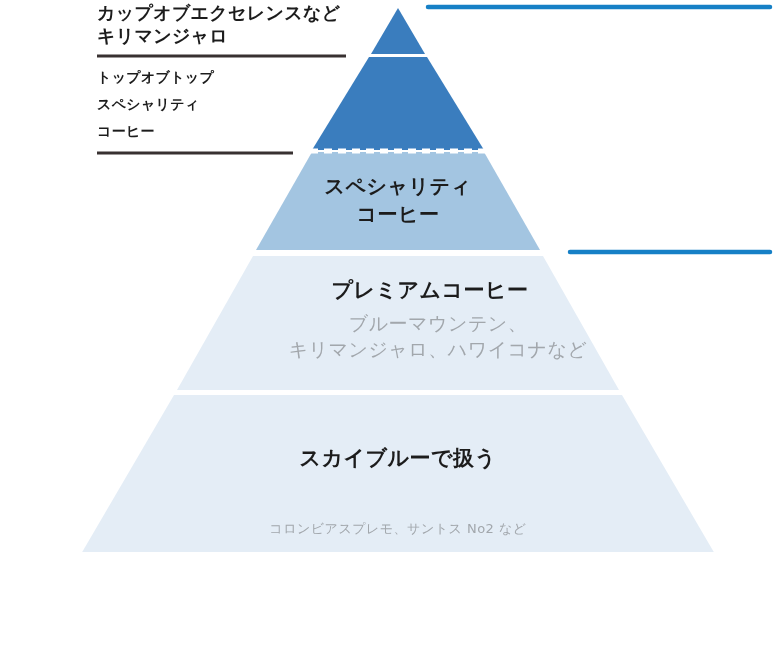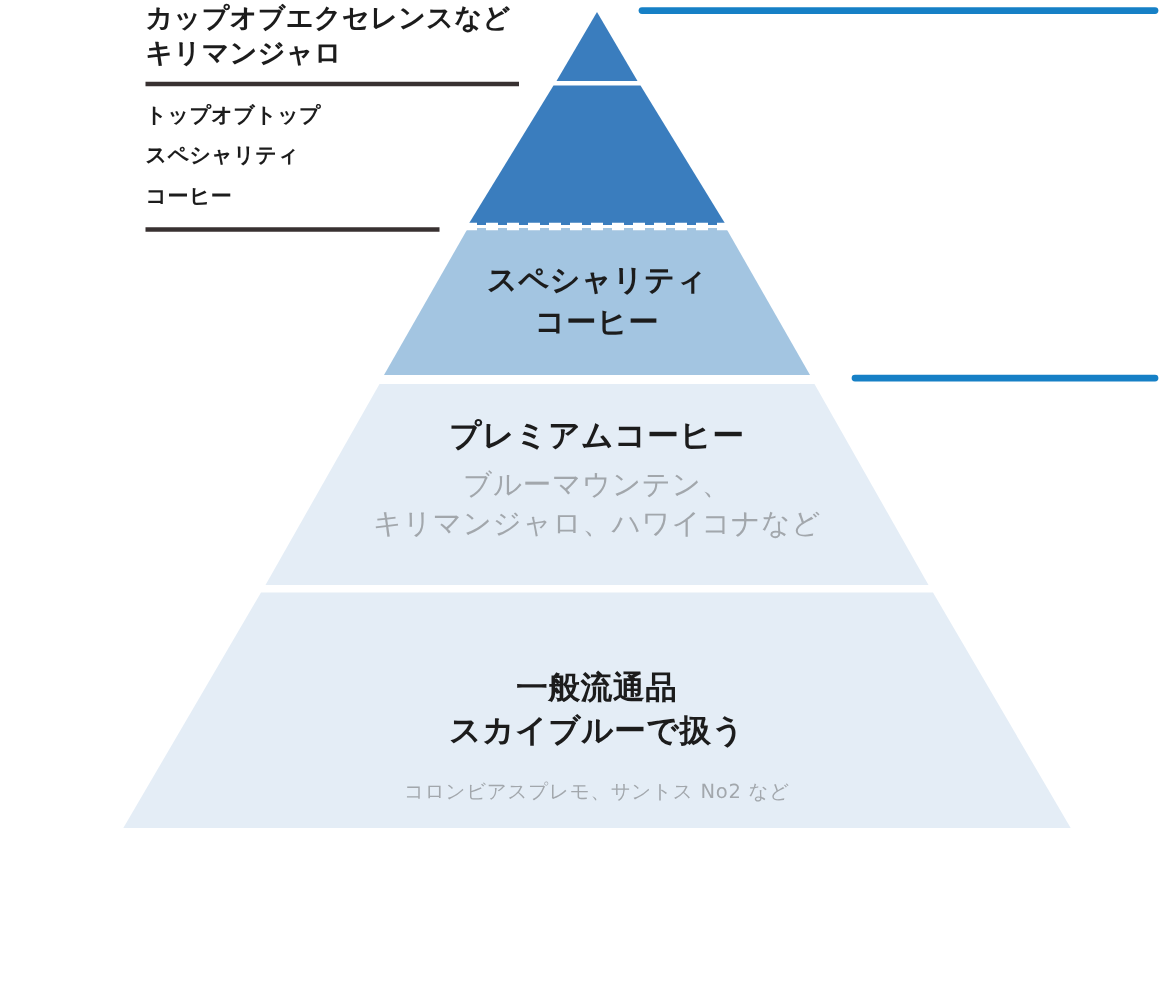--- a/index.html
+++ b/index.html
@@ -25,22 +25,22 @@
   .accent-line{stroke:var(--accent-blue);stroke-width:4.5;stroke-linecap:round;fill:none;}
   .black-underline{stroke:var(--underline-black);stroke-width:3;fill:none;}
 
   .txt{position:absolute;white-space:nowrap;}
   .top-note{left:97px;top:1px;font-size:18px;font-weight:bold;line-height:23px;letter-spacing:.3px;}
   .left-label{left:97px;top:64px;font-size:14px;font-weight:bold;line-height:27px;letter-spacing:.3px;}
   .right-callout{left:513px;top:92px;font-size:21px;font-weight:bold;line-height:31px;letter-spacing:1.2px;color:var(--accent-blue);}
 
   .tier-label{position:absolute;left:398px;transform:translateX(-50%);text-align:center;white-space:nowrap;}
   .specialty-label{top:172px;font-size:20px;font-weight:bold;line-height:28px;letter-spacing:.5px;}
-  .premium-title{top:276px;font-size:21px;font-weight:bold;line-height:28px;letter-spacing:.5px;}
-  .premium-sub{top:310px;font-size:19px;line-height:26px;color:var(--text-gray);letter-spacing:.5px;}
+  .premium-title{top:276px;font-size:21px;font-weight:bold;line-height:28px;letter-spacing:.5px;margin-left:32px;}
+  .premium-sub{top:310px;font-size:19px;line-height:26px;color:var(--text-gray);letter-spacing:.5px;margin-left:40px;}
   .commercial-title{top:444px;font-size:21px;font-weight:bold;line-height:29px;letter-spacing:.5px;}
   .commercial-sub{top:516px;font-size:13px;line-height:26px;color:var(--text-gray);letter-spacing:.5px;}
   .discount-title{top:608px;font-size:21px;font-weight:bold;line-height:28px;letter-spacing:.5px;}
 </style>
 </head>
 <body>
 
 <div class="canvas">
 
   <svg width="780" height="670" viewBox="0 0 780 670" aria-hidden="true">
@@ -80,19 +80,18 @@
     <div>コーヒー</div>
   </div>
 
   <div class="tier-label premium-title">プレミアムコーヒー</div>
   <div class="tier-label premium-sub">
     <div>ブルーマウンテン、</div>
     <div>キリマンジャロ、ハワイコナなど</div>
   </div>
 
   <div class="tier-label commercial-title">
-    <div>一般流通品</div>
     <div>スカイブルーで扱う</div>
   </div>
   <div class="tier-label commercial-sub">コロンビアスプレモ、サントス No2 など</div>
 
 
 </div>
 
 </body></html>

